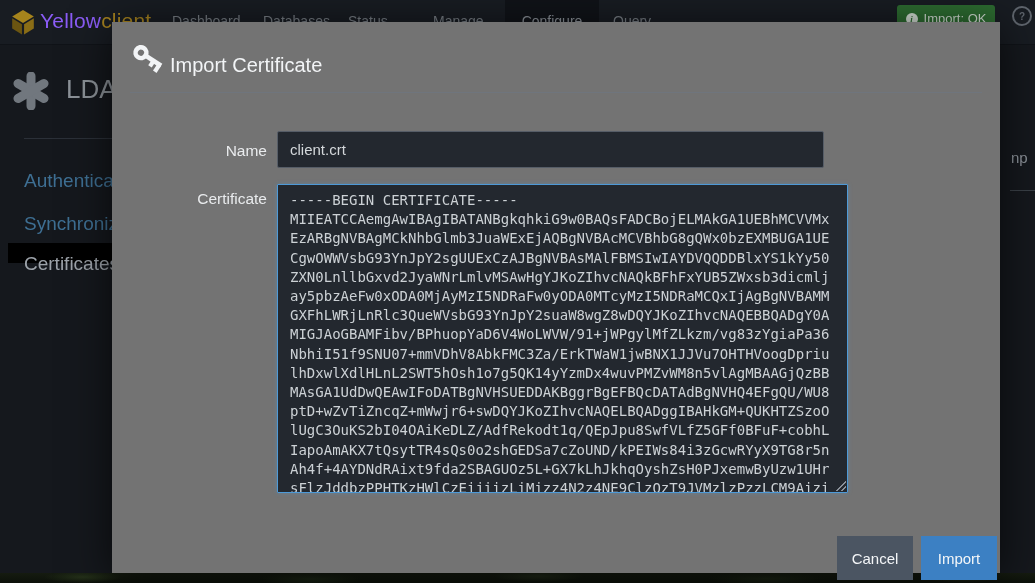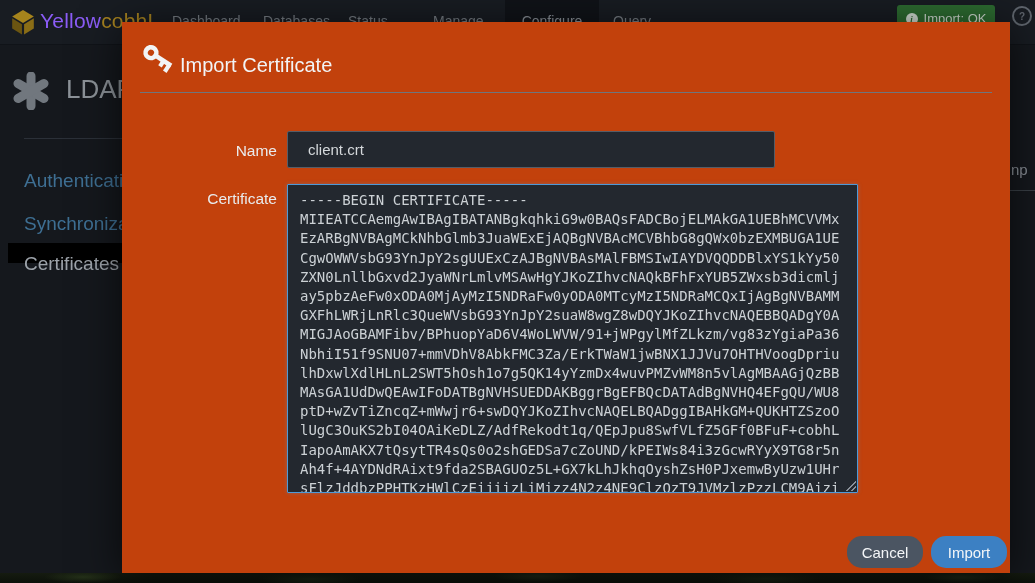--- a/index.html
+++ b/index.html
@@ -26,74 +26,74 @@
             color:#5f656d;font-size:10px;font-weight:bold;display:flex;align-items:center;justify-content:center;}
 
   
   .ldap-title{left:66px;top:74px;font-size:26px;color:#8c9298;}
   .side-divider{left:24px;top:138px;width:120px;height:1px;background:#2b3038;}
   .sideitem{left:24px;font-size:19px;color:#3e6f93;white-space:nowrap;cursor:default;}
   .side-active-block{left:8px;top:243px;width:114px;height:20px;background:#000000;}
   .sideitem.active{color:#9da3aa;}
 
   
-  .sliver-text{left:1011px;top:161px;font-size:15px;color:#8b9198;}
+  .sliver-text{left:1011px;top:149px;font-size:15px;color:#8b9198;}
   .sliver-line{left:1010px;top:190px;width:25px;height:1px;background:#3a4047;}
 
   
   .photostrip{left:0;top:573px;width:1035px;height:10px;
     background:
       radial-gradient(ellipse 60px 9px at 8% 40%, #243019 0%, transparent 65%),
       radial-gradient(ellipse 80px 10px at 30% 60%, #1b2615 0%, transparent 65%),
       radial-gradient(ellipse 70px 9px at 52% 30%, #212b19 0%, transparent 65%),
       radial-gradient(ellipse 90px 10px at 74% 55%, #1a2414 0%, transparent 65%),
       radial-gradient(ellipse 60px 9px at 93% 40%, #202a18 0%, transparent 65%),
       linear-gradient(#151b10, #0c110a);}
 
   
-  .modal{left:122px;top:22px;width:888px;height:551px;background:#c2410c;z-index:5;
+  .modal{left:112px;top:22px;width:888px;height:551px;background:#737373;z-index:5;
          box-shadow:0 6px 40px rgba(0,0,0,.65);}
   .modal .abs{position:absolute;}
   .m-title{left:58px;top:32px;font-size:20px;color:#f2f4f6;}
   .m-divider{left:18px;top:70px;width:852px;height:1px;background:#6f757d;}
   .m-label{width:155px;text-align:right;font-size:15.5px;color:#e9ebed;}
   .lbl-name{left:0;top:120px;}
   .lbl-cert{left:0;top:168px;}
-  .name-input{left:165px;top:109px;width:488px;height:37px;box-sizing:border-box;
+  .name-input{left:165px;top:109px;width:547px;height:37px;box-sizing:border-box;
               background:#23282f;border:1px solid #565d67;border-radius:2px;
-              color:#d4d8db;font-size:15px;padding:0 20px;outline:none;
+              color:#d4d8db;font-size:15px;padding:0 12px;outline:none;
               font-family:"Liberation Sans",sans-serif;}
   .certbox{left:165px;top:162px;width:571px;height:309px;box-sizing:border-box;
            background:#23282f;border:1px solid #4e9ad8;border-radius:1px;
            overflow:hidden;box-shadow:0 0 4px rgba(78,154,216,.35);}
   .certbox pre{margin:0;padding:6px 12px;font-family:"DejaVu Sans Mono",monospace;
                font-size:14px;line-height:19.2px;color:#ccd1d5;}
   .grip{right:1px;bottom:1px;width:12px;height:12px;
         background:repeating-linear-gradient(135deg,transparent 0 2.4px,#8a9099 2.4px 3.6px);
         clip-path:polygon(100% 0,100% 100%,0 100%);cursor:ns-resize;}
-  .btn{height:32px;border:none;border-radius:15px;color:#f4f6f8;font-size:15px;
+  .btn{height:44px;border:none;border-radius:0;color:#f4f6f8;font-size:15px;
        font-family:"Liberation Sans",sans-serif;cursor:pointer;}
   .btn-cancel{left:725px;top:514px;width:76px;background:#4b5562;}
   .btn-import{left:809px;top:514px;width:76px;background:#3c80c3;}
 
   svg{display:block;}
 </style>
 </head>
 <body>
 
 <div id="app">
 
   <div class="abs nav">
     <svg class="abs" style="left:10px;top:9px;" width="26" height="26" viewBox="0 0 24 24">
       <polygon points="12,1 22,7 12,13 2,7" fill="#a6841c"></polygon>
       <polygon points="2,8.5 11,14 11,23.5 2,18" fill="#6b5511"></polygon>
       <polygon points="22,8.5 13,14 13,23.5 22,18" fill="#8a6d16"></polygon>
     </svg>
     <div class="abs brand">
-      <span class="b1">Yellow</span><span class="b2">cobhL</span>
+      <span class="b1">Yellow</span><span class="b2">client</span>
     </div>
 
     <span class="abs navitem" style="left:172px;">Dashboard</span>
     <span class="abs navitem" style="left:263px;">Databases</span>
     <span class="abs navitem" style="left:348px;">Status</span>
     <span class="abs navitem" style="left:433px;">Manage</span>
     <div class="abs nav-active-block">
       <span class="navitem">Configure</span>
     </div>
     <span class="abs navitem" style="left:613px;">Query</span>

